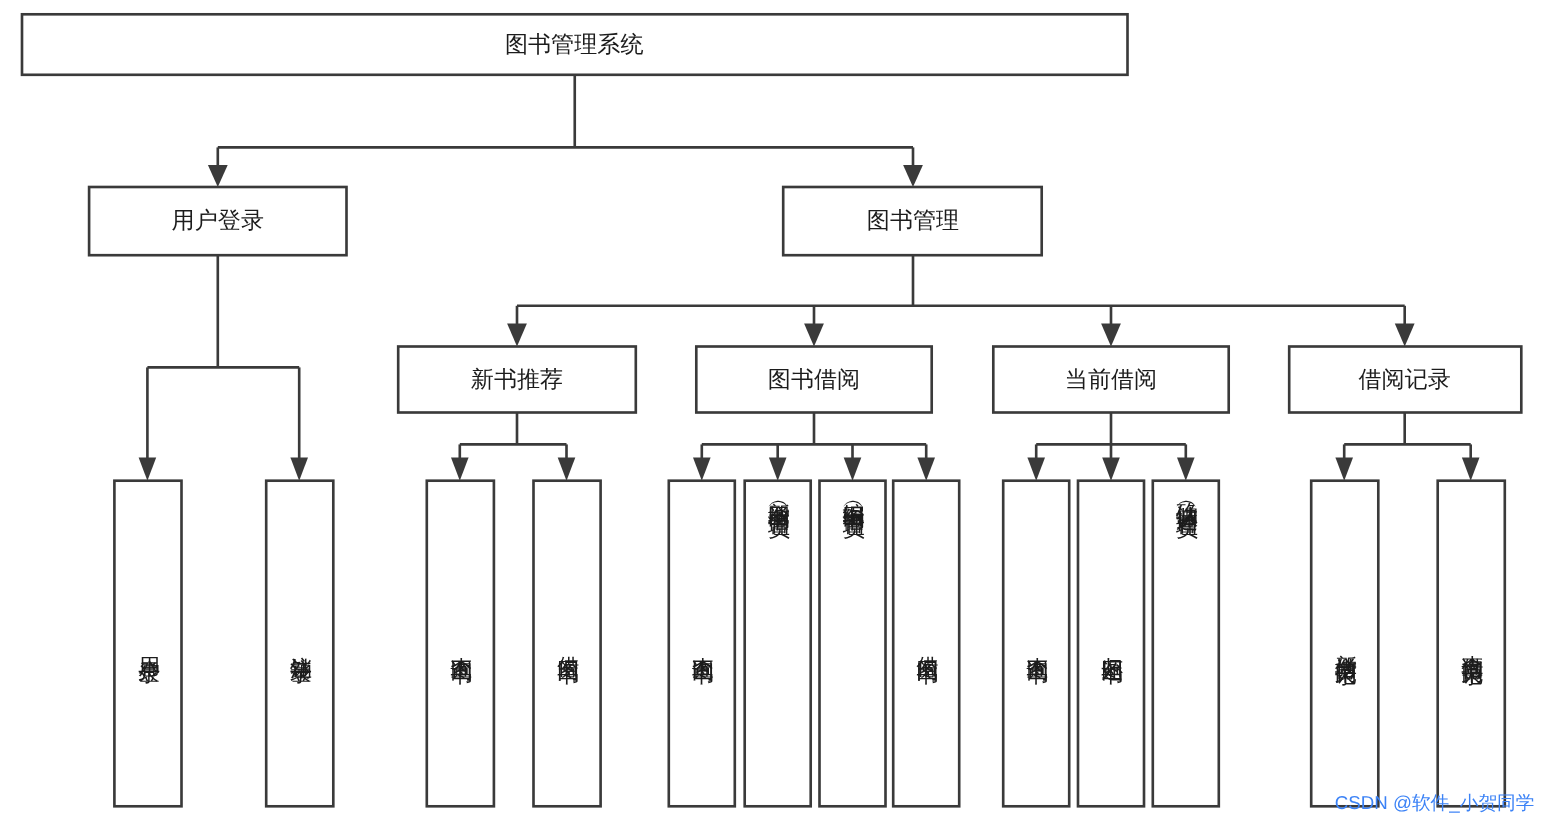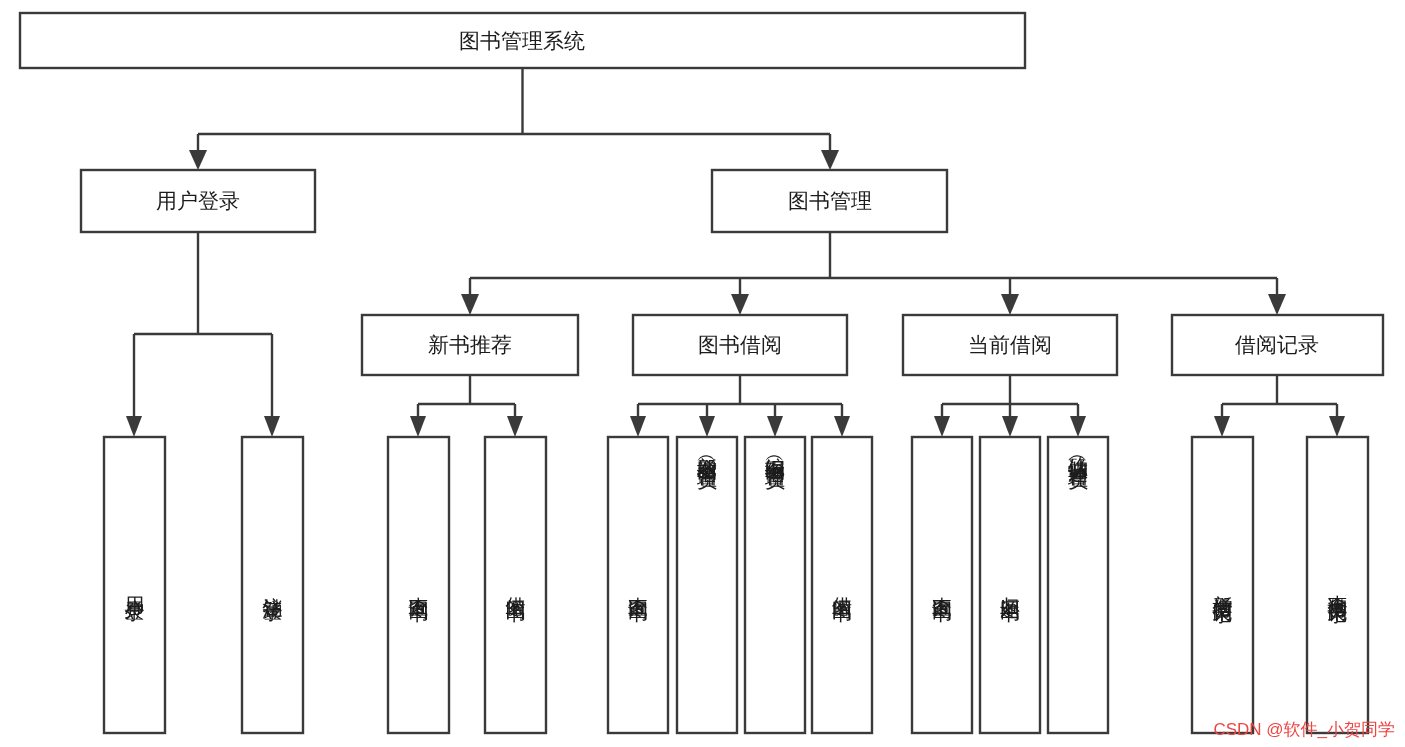--- a/index.html
+++ b/index.html
@@ -68,21 +68,21 @@
     display: flex;
     align-items: center;
     justify-content: center;
   }
   #watermark {
     position: absolute;
     right: 10px;
     bottom: 6px;
     font-family: "Liberation Sans", "DejaVu Sans", sans-serif;
     font-size: 17px;
-    color: #ef4444;
+    color: #3b82f6;
     white-space: nowrap;
     user-select: none;
   }
 </style>
 </head>
 <body>
 
 <div id="diagram-root">
 
   <svg id="flow-svg" viewBox="0 0 1405 747">

